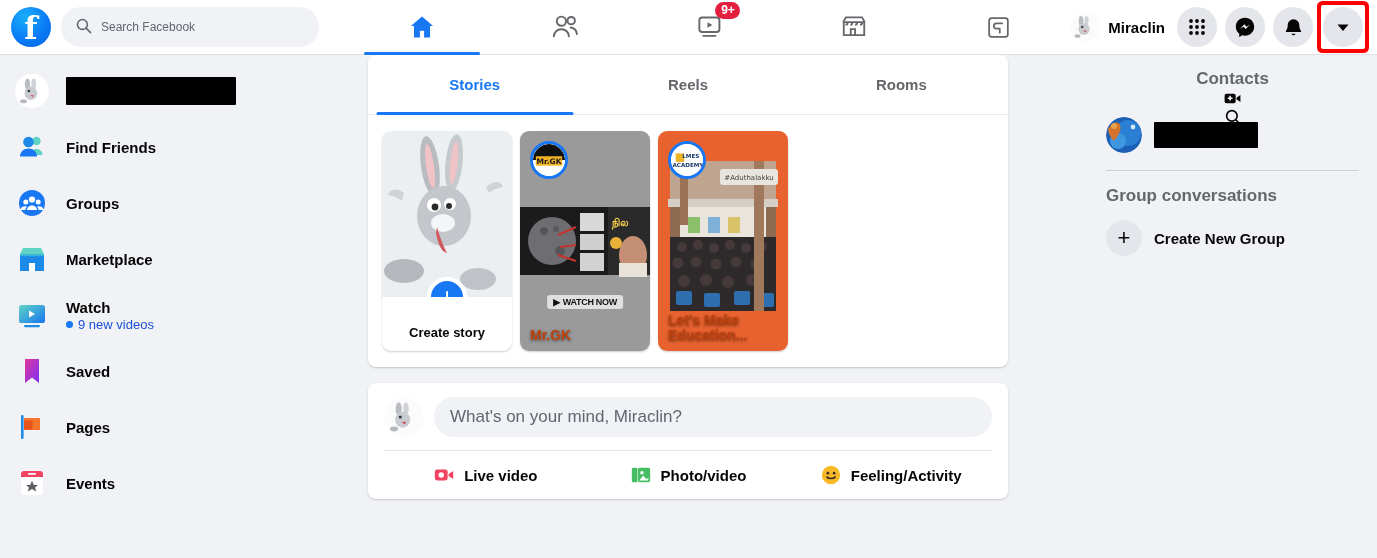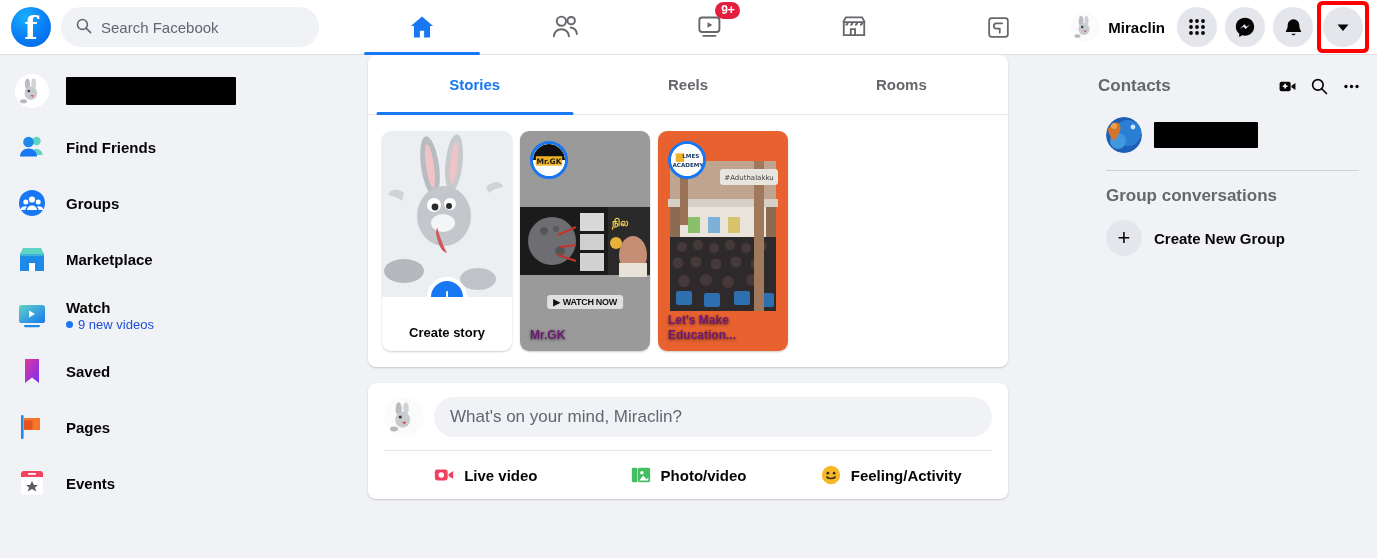--- a/index.html
+++ b/index.html
@@ -34,21 +34,21 @@
     font-weight: 700; font-size: 31px; color: #fff;
     line-height: 38px;
   }
   .searchbox {
     margin-left: 10px;
     height: 40px; width: 258px;
     background: #f0f2f5; border-radius: 20px;
     display: flex; align-items: center; padding: 0 14px;
   }
   .searchbox .mag { flex: none; margin-right: 9px; }
-  .searchbox .ph { font-size: 15px; color: #606770; }
+  .searchbox .ph { font-size: 12px; color: #606770; }
 
   .tb-nav { display: flex; align-items: center; flex: 1; height: 55px; }
   .navitem {
     flex: 1 1 0; height: 55px;
     display: flex; align-items: center; justify-content: center;
     position: relative; cursor: pointer;
   }
   .navitem.active::after {
     content: ""; position: absolute; bottom: 0; left: 50%;
     transform: translateX(-50%);
@@ -112,21 +112,21 @@
     width: 197px; height: 3px; background: #1877f2; border-radius: 2px;
   }
   .stories { display: flex; gap: 8px; padding: 16px 0 16px 14px; }
   .story {
     width: 130px; height: 220px; border-radius: 9px;
     overflow: hidden; position: relative; cursor: pointer;
     box-shadow: 0 1px 2px rgba(0,0,0,.2);
   }
   .story-label {
     position: absolute; bottom: 8px; left: 10px; right: 8px;
-    color: #701a75; font-size: 12px; font-weight: 700;
+    color: #c2410c; font-size: 14px; font-weight: 700;
     text-shadow: 0 1px 3px rgba(0,0,0,.6); line-height: 15px;
   }
   .story-ring {
     position: absolute; top: 10px; left: 10px;
     width: 38px; height: 38px; border-radius: 50%;
     border: 3px solid #1877f2; background: #fff; overflow: hidden;
     display: flex; align-items: center; justify-content: center;
   }
   .create-story { background: #fff; }
   .cs-img { height: 166px; background: linear-gradient(150deg,#f2f3f5 0%,#e6e8ea 100%); position: relative; overflow: hidden; }
@@ -153,21 +153,21 @@
     display: flex; align-items: center; padding: 1px 16px;
     font-size: 17px; color: #606770; cursor: pointer;
   }
   .comp-div { height: 1px; background: #e4e6eb; margin: 13px 0 0; }
   .comp-acts { display: flex; height: 48px; }
   .cact { flex: 1; display: flex; align-items: center; justify-content: center; gap: 9px; cursor: pointer; }
   .cact span { font-size: 15px; font-weight: 600; color: #050505; }
 
   
   .rightbar { position: absolute; top: 55px; left: 1090px; width: 287px; height: 503px; padding: 14px 10px 0 8px; }
-  .rhead { display: flex; align-items: center; height: 34px; }
+  .rhead { display: flex; align-items: center; height: 34px; flex-direction: column; }
   .rtitle { font-size: 17px; font-weight: 600; color: #65676b; flex: 1; }
   .ricon { width: 32px; height: 32px; border-radius: 50%; display: flex; align-items: center; justify-content: center; cursor: pointer; }
   .rrow { display: flex; align-items: center; gap: 12px; height: 44px; padding: 0 8px; border-radius: 8px; cursor: pointer; margin-top: 10px; }
   .rdiv { height: 1px; background: #ced0d4; margin: 13px 8px 0; }
   .rsec { font-size: 17px; font-weight: 600; color: #65676b; padding: 0 8px; margin-top: 15px; }
   .plus-circle { width: 36px; height: 36px; border-radius: 50%; background: #e4e6eb; display: flex; align-items: center; justify-content: center; font-size: 22px; color: #050505; font-weight: 300; flex: none; }
   .rrow .rlabel { font-size: 15px; font-weight: 600; }
 </style>
 </head>
 <body>

